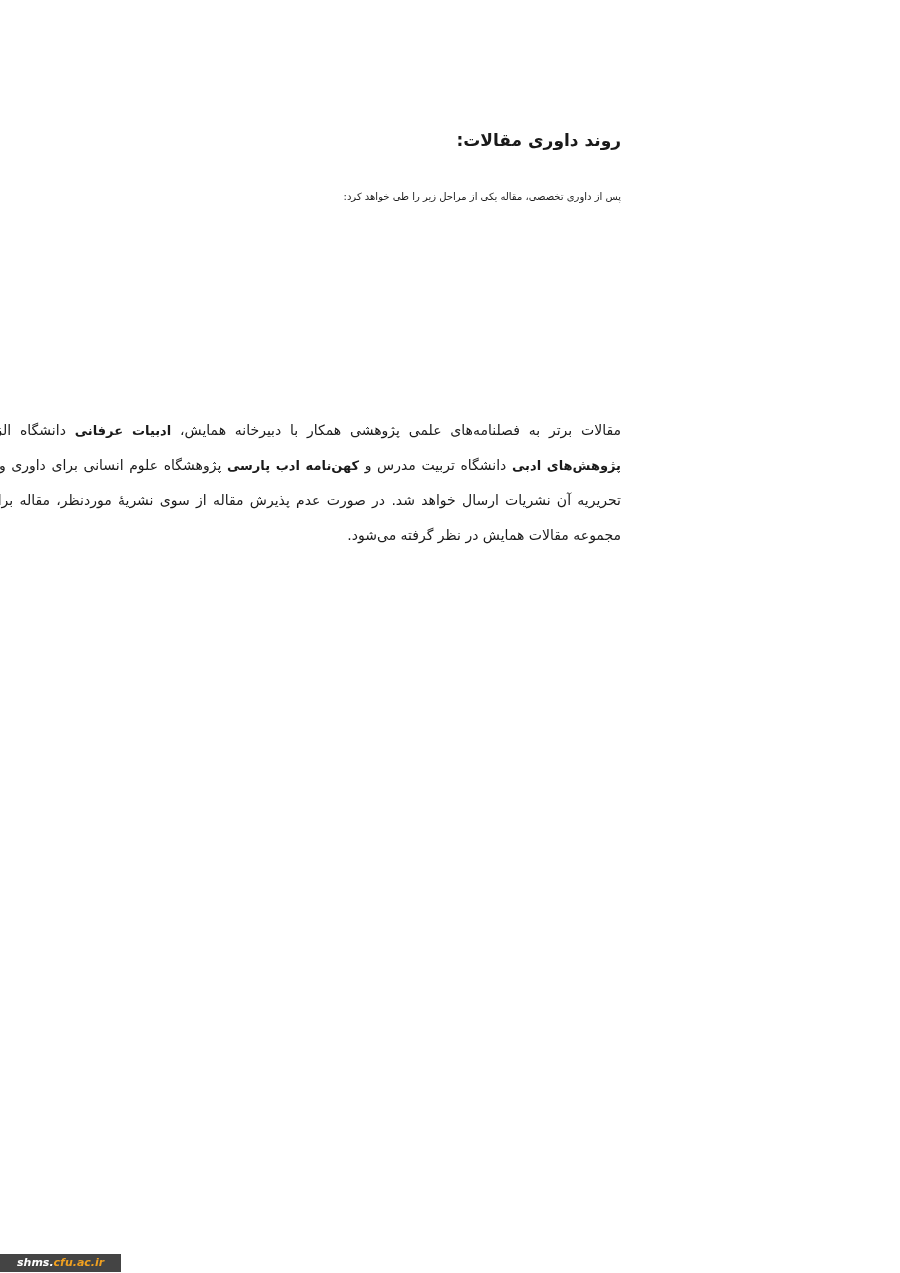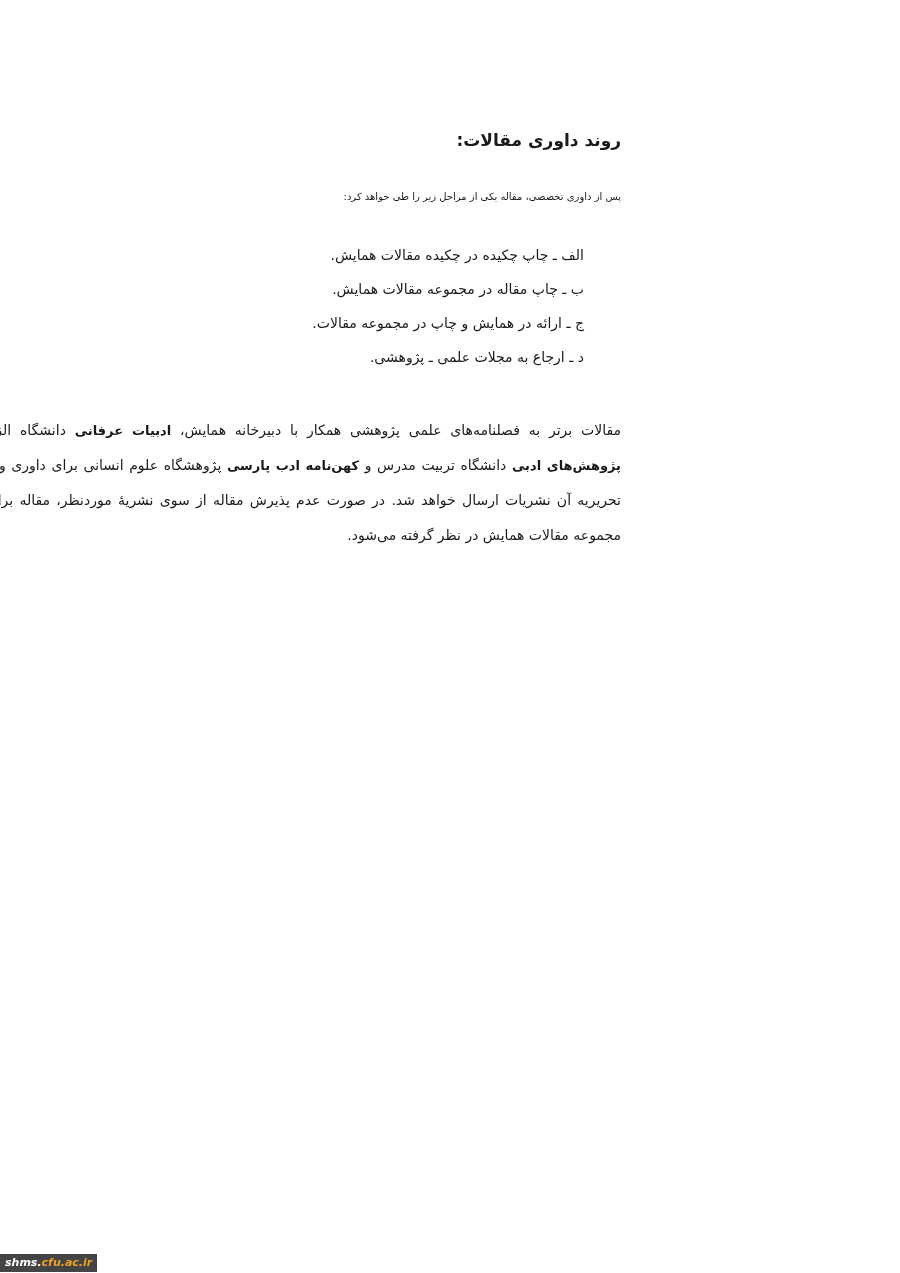--- a/index.html
+++ b/index.html
@@ -66,45 +66,39 @@
     }
     .para b {
       font-weight: bold;
       font-size: 13px;
     }
     .watermark {
       position: absolute;
       left: 0;
       top: 1246px;
       height: 18px;
-      padding: 0 5px;
+      padding: 0 17px;
       background: #444444;
       font-family: "DejaVu Sans", sans-serif;
       font-weight: bold;
       font-style: italic;
       font-size: 11px;
       line-height: 18px;
       white-space: nowrap;
     }
     .wm-a { color: #ffffff; }
     .wm-b { color: #f0a020; }
   </style>
 </head>
 <body>
 
 <div class="page">
 
   <div class="heading rtl">روند داوری مقالات:</div>
 
   <div class="intro rtl">پس از داوری تخصصی، مقاله یکی از مراحل زیر را طی خواهد کرد:</div>
 
-  <ul class="steps rtl">
-    <li>الف ـ چاپ چکیده در چکیده مقالات همایش.</li>
-    <li>ب ـ چاپ مقاله در مجموعه مقالات همایش.</li>
-    <li>ج ـ ارائه در همایش و چاپ در مجموعه مقالات.</li>
-    <li>د ـ ارجاع به مجلات علمی ـ پژوهشی.</li>
-  </ul>
 
   <div class="para rtl"><span>مقالات برتر به فصلنامه‌های علمی پژوهشی همکار با دبیرخانه همایش، </span><b>ادبیات عرفانی</b><span> دانشگاه الزهرا (س)، </span><b>پژوهش‌های ادبی</b><span> دانشگاه تربیت مدرس و </span><b>کهن‌نامه ادب پارسی</b><span> پژوهشگاه علوم انسانی برای داوری و تأیید هیأت تحریریه آن نشریات ارسال خواهد شد. در صورت عدم پذیرش مقاله از سوی نشریهٔ موردنظر، مقاله برای چاپ در مجموعه مقالات همایش در نظر گرفته می‌شود.</span></div>
 
   <div class="watermark"><span class="wm-a">shms.</span><span class="wm-b">cfu.ac.ir</span></div>
 
 </div>
 
 </body></html>

